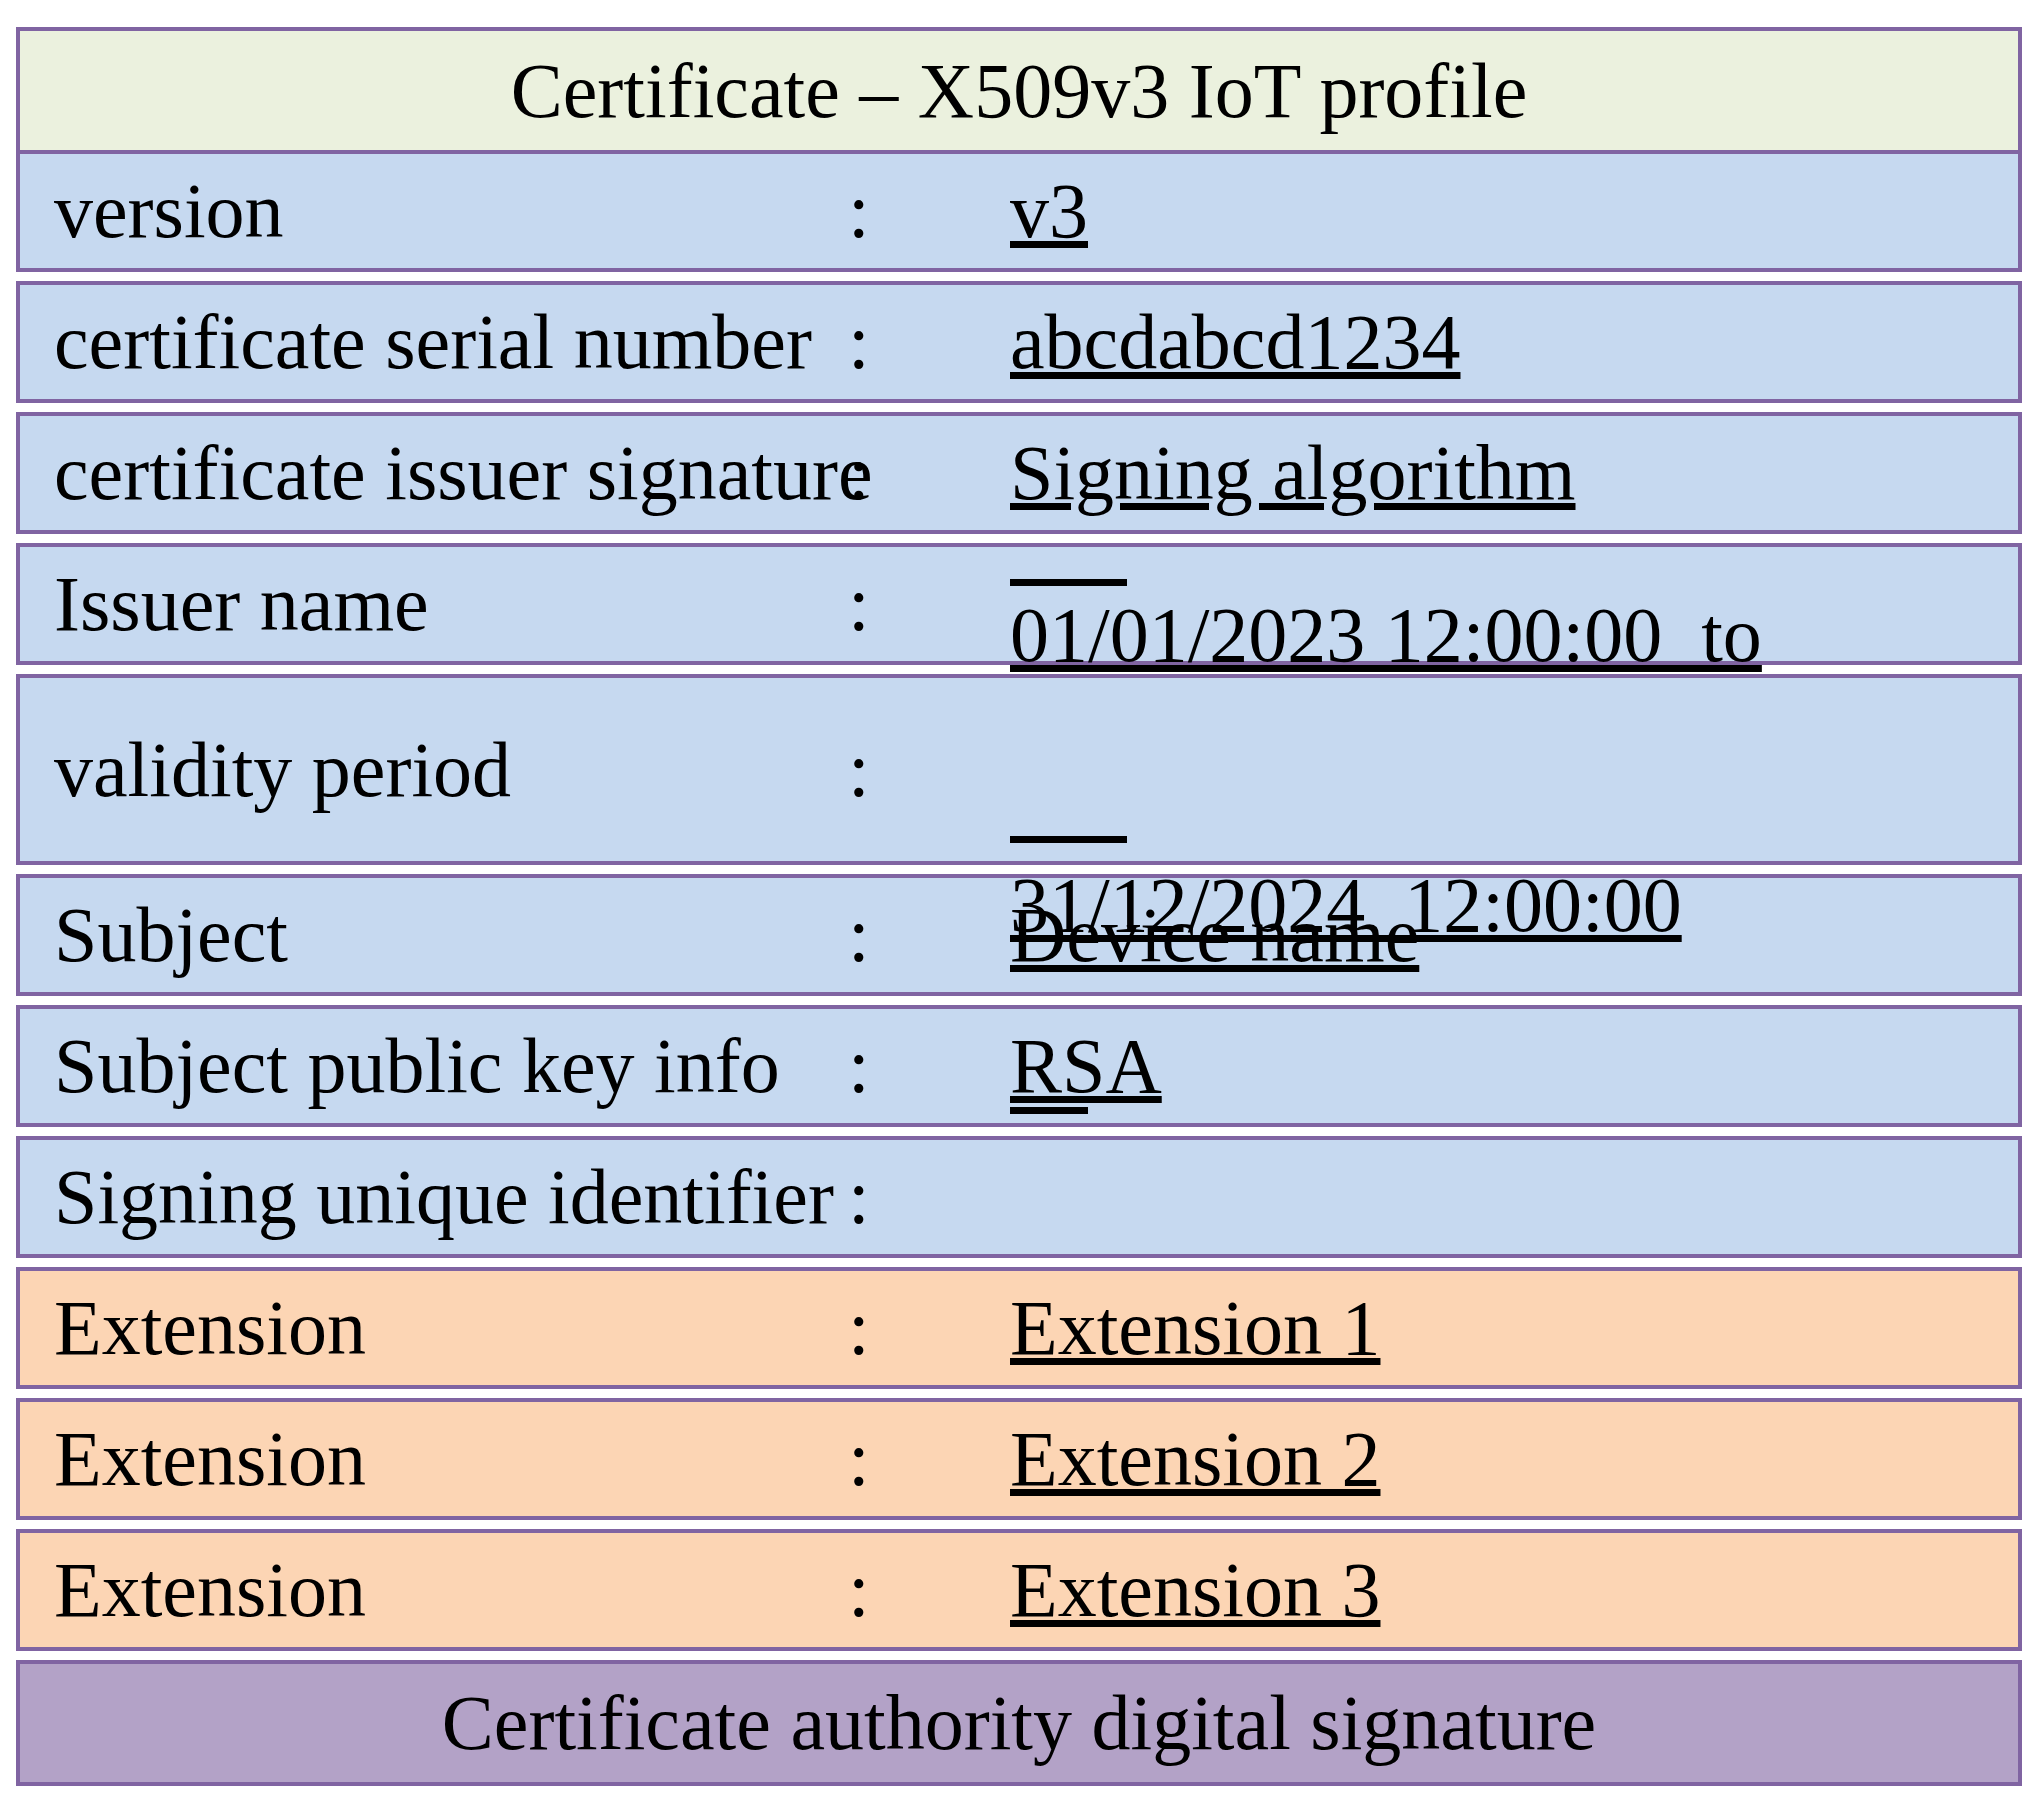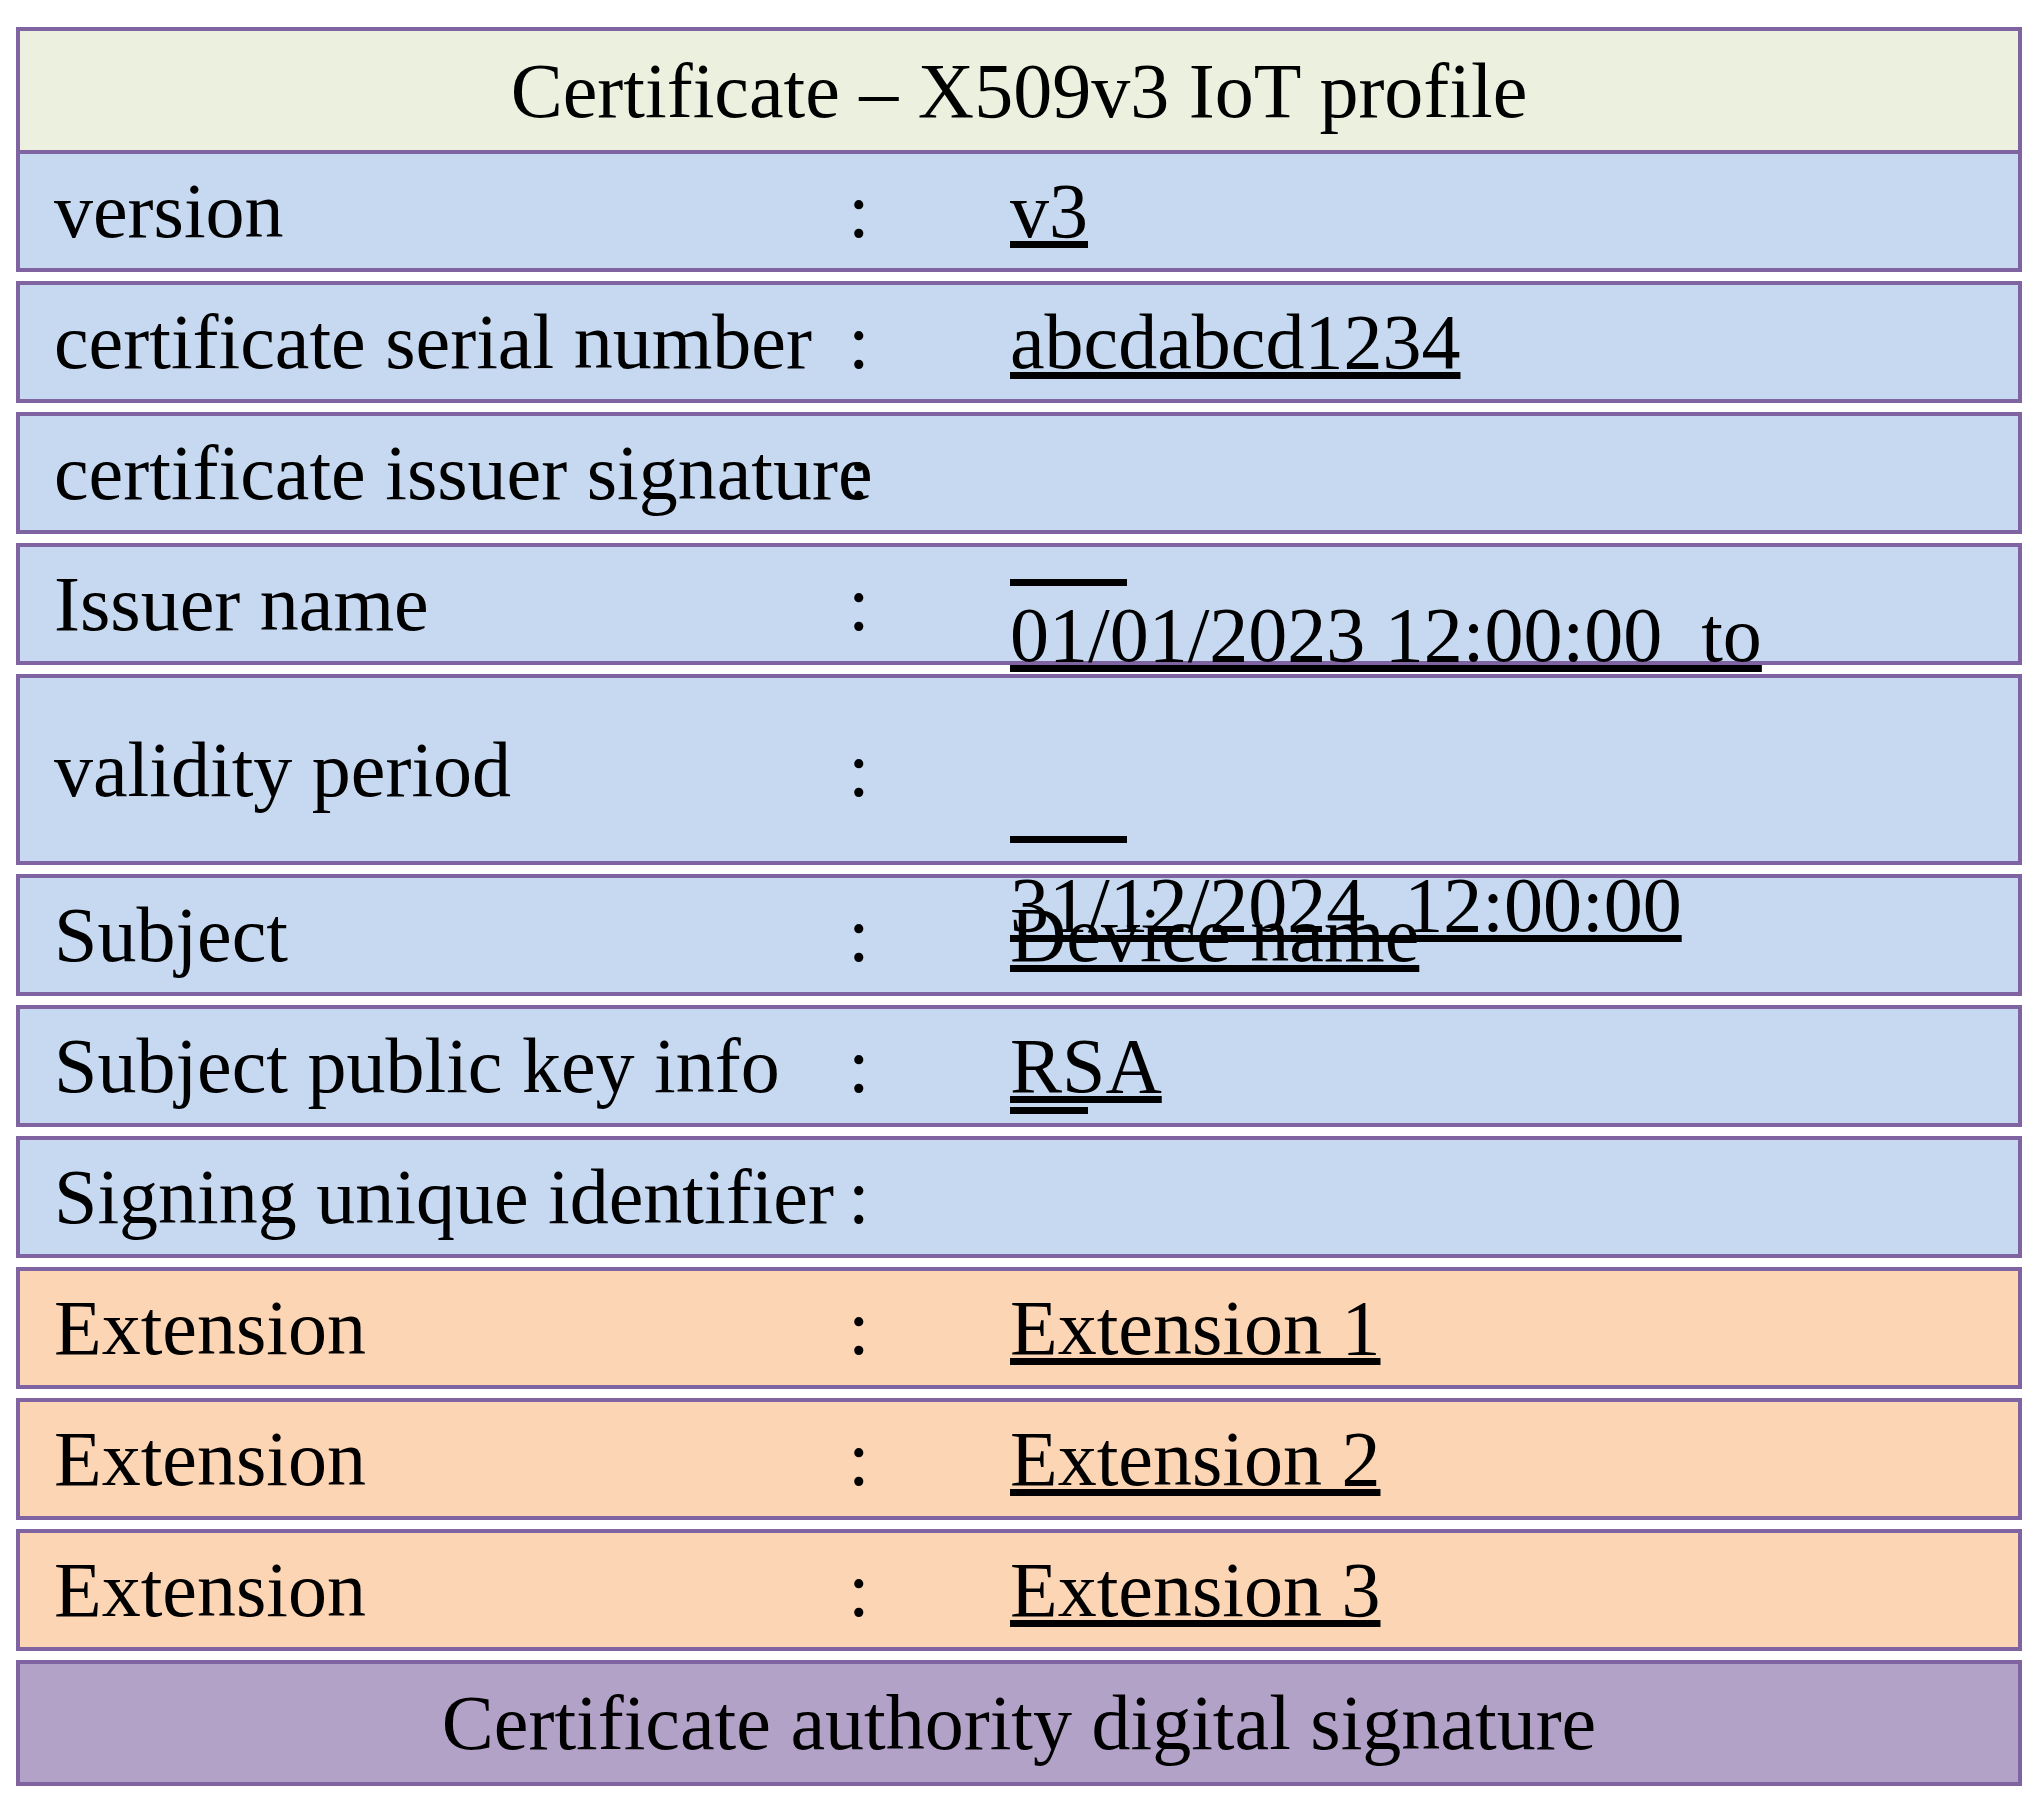--- a/index.html
+++ b/index.html
@@ -88,20 +88,21 @@
 
   <div class="box">
     <span class="label">certificate serial number</span>
     <span class="colon">:</span>
     <span class="value">abcdabcd1234</span>
   </div>
 
   <div class="box">
     <span class="label">certificate issuer signature</span>
     <span class="colon">:</span>
+    <span class="value">Signing algorithm</span>
   </div>
 
   <div class="box">
     <span class="label">Issuer name</span>
     <span class="colon">:</span>
   </div>
 
   <div class="box tall">
     <span class="label">validity period</span>
     <span class="colon">:</span>

